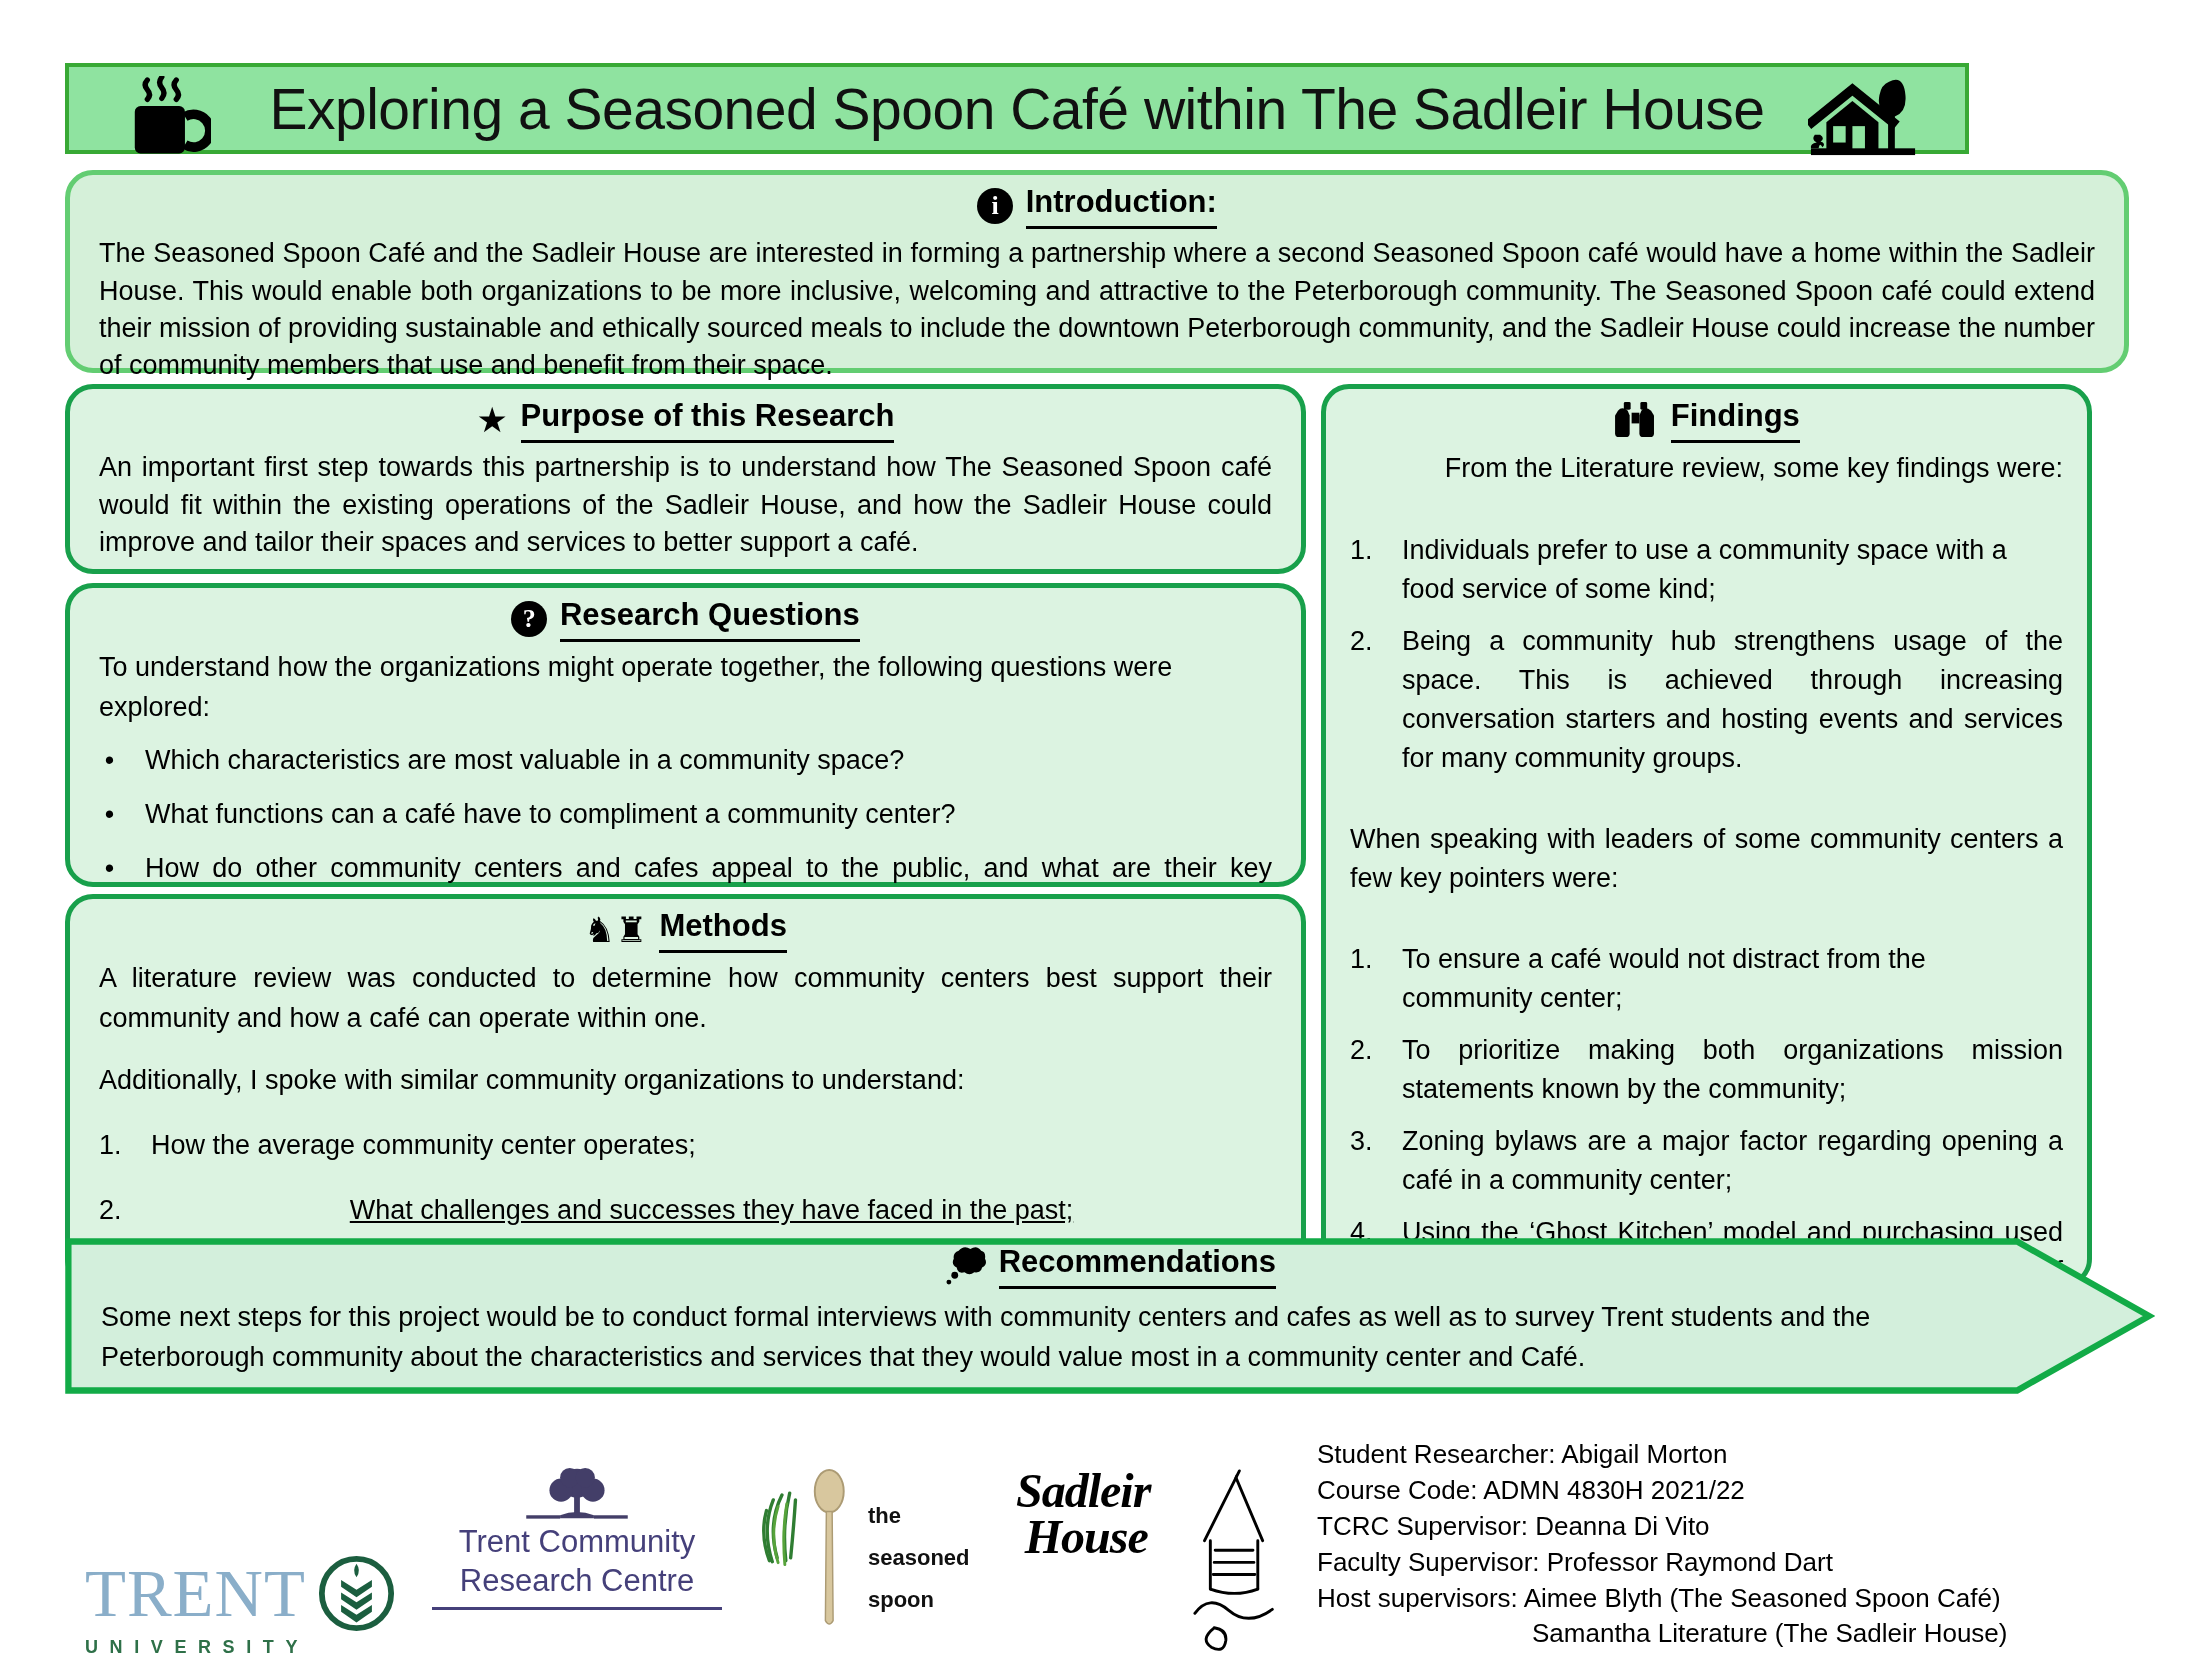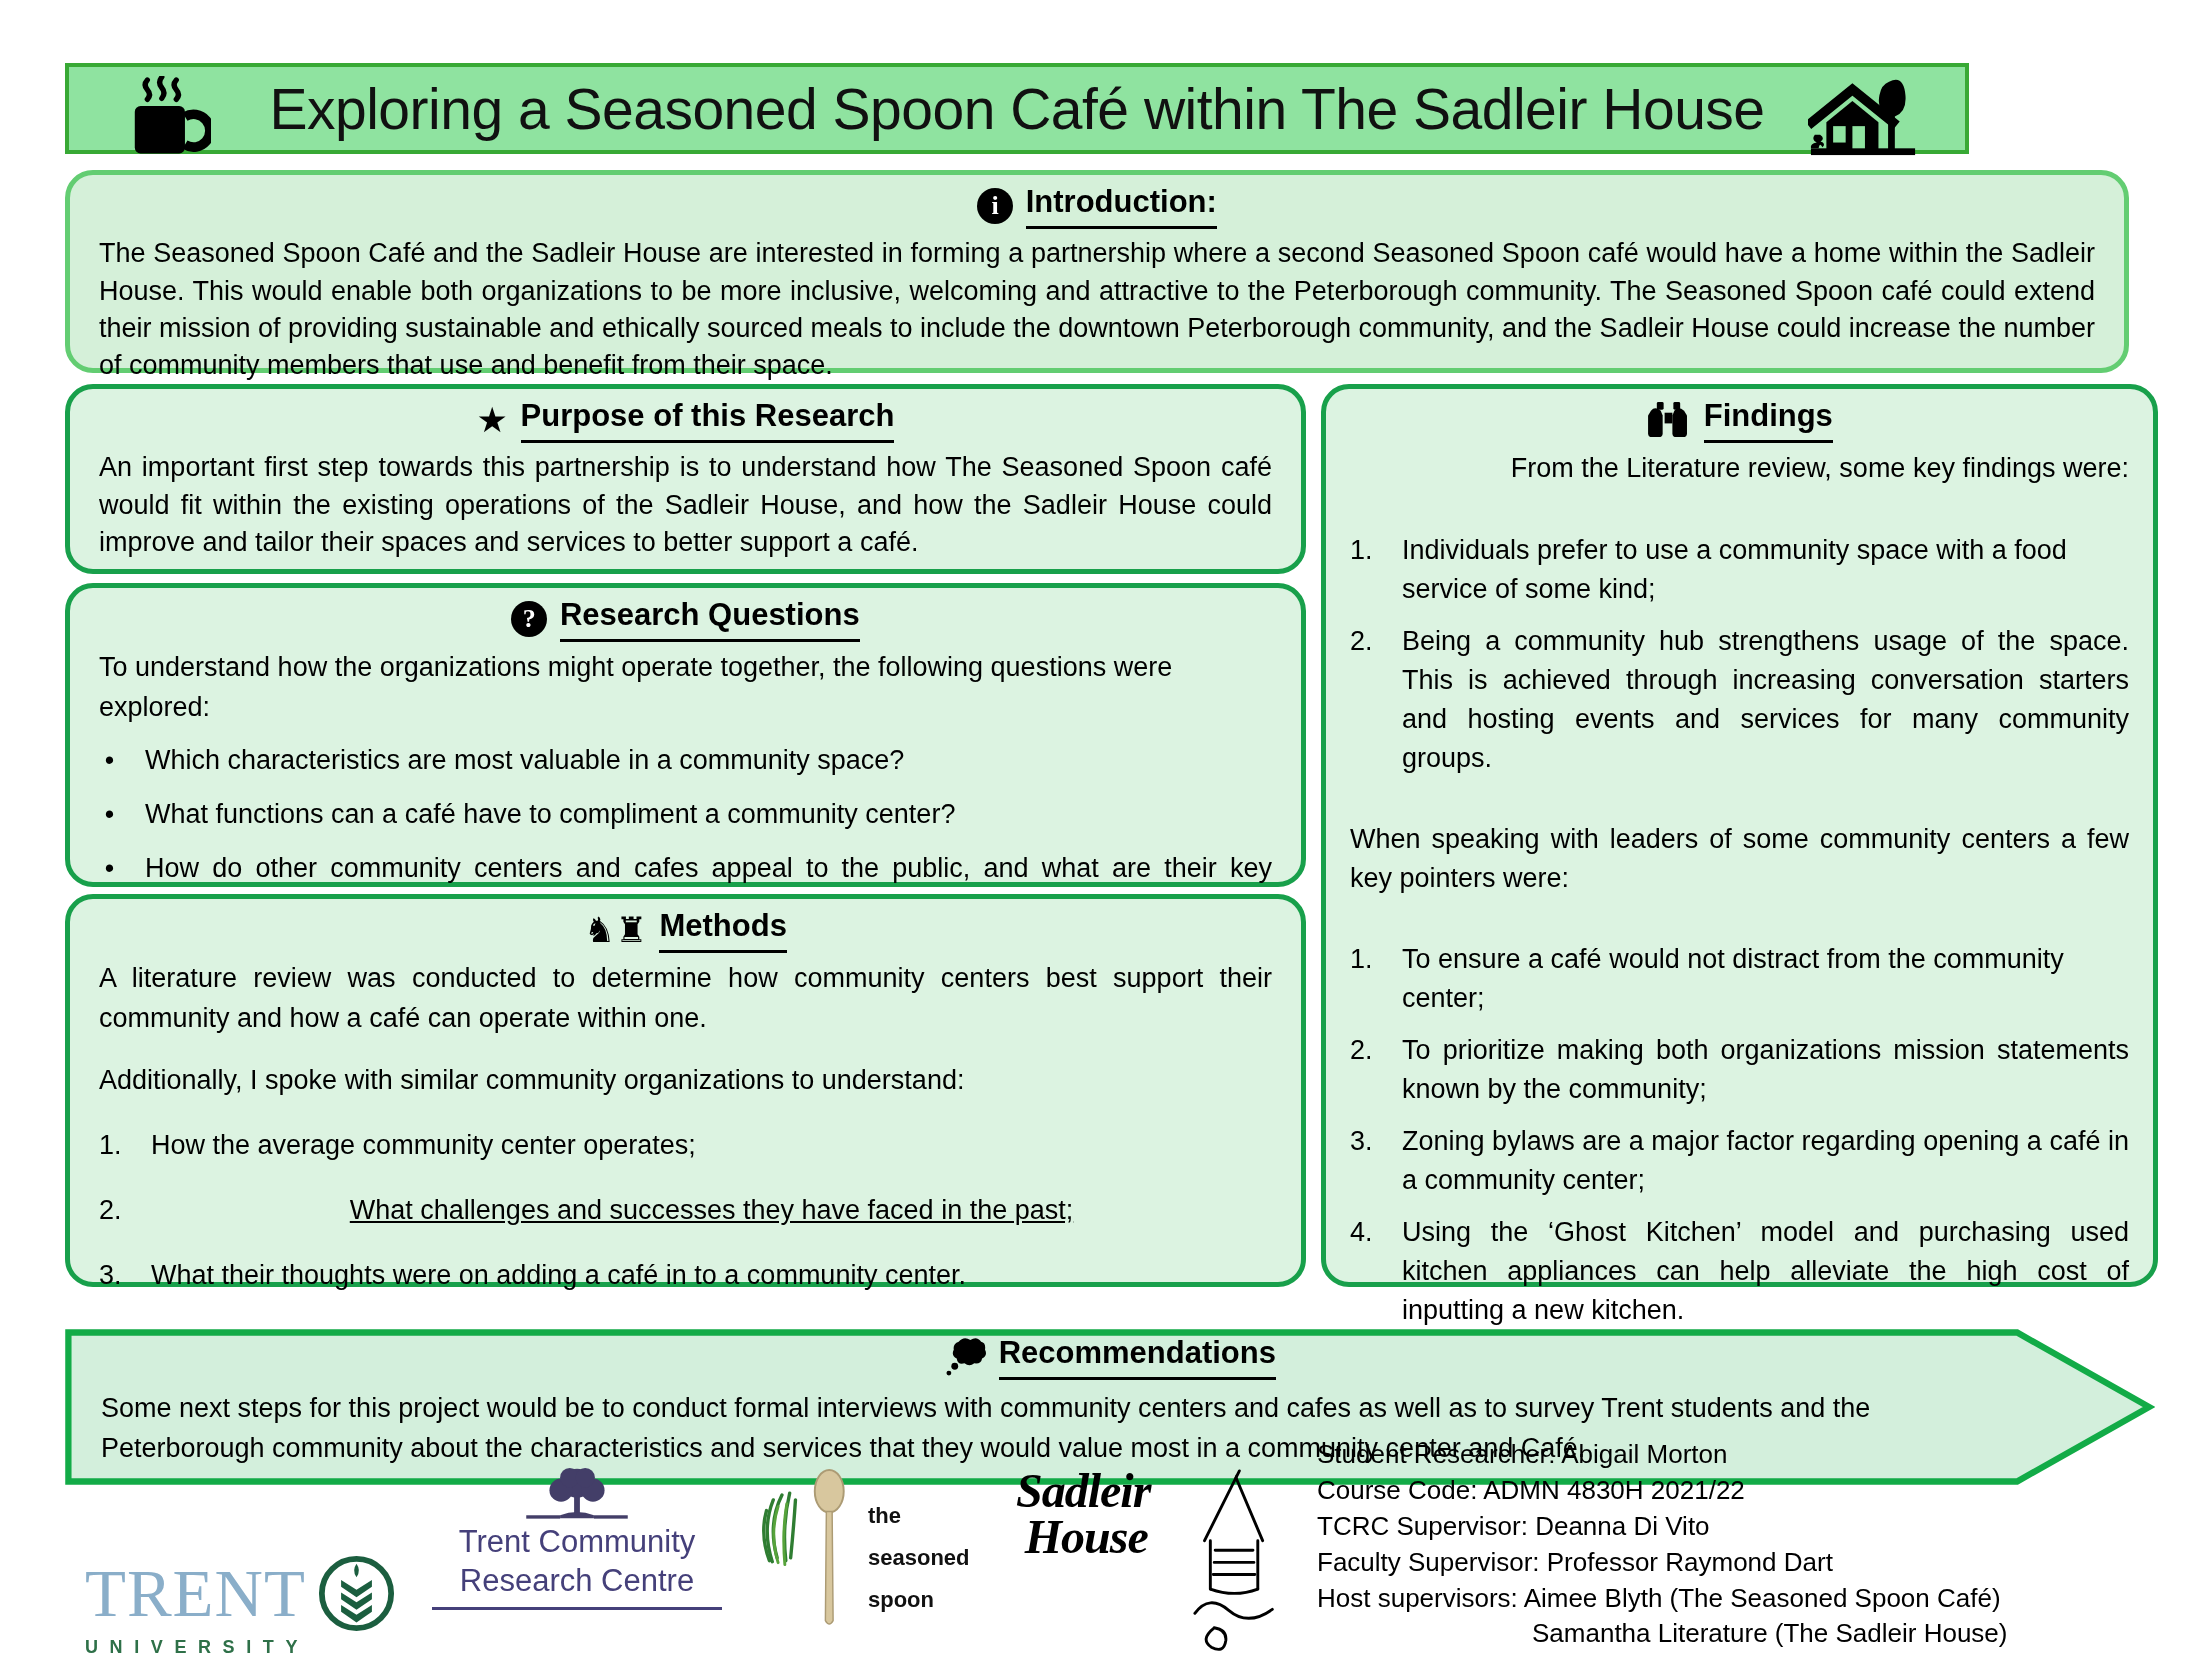--- a/index.html
+++ b/index.html
@@ -31,21 +31,21 @@
 
   .nrow{display:flex;margin-top:12.6px;}
   .nnum{flex:0 0 52px;font-size:27px;line-height:1.45;}
   .ntext{flex:1;font-size:27px;line-height:1.45;text-align:justify;}
   .brow{display:flex;margin-top:14.5px;}
   .bmark{flex:0 0 46px;font-size:27px;line-height:1.45;padding-left:5.8px;box-sizing:border-box;}
   .btext{flex:1;font-size:27px;line-height:1.45;text-align:justify;}
   .gap{margin-top:42px;}
 
   
-  .rec{position:absolute;left:65px;top:1329px;width:2090px;height:156px;}
+  .rec{position:absolute;left:65px;top:1238px;width:2090px;height:156px;}
   .rec svg.shape{position:absolute;left:0;top:0;}
   .rec .content{position:absolute;left:0;top:0;width:100%;height:100%;box-sizing:border-box;}
   .rec .hd{margin-top:5.8px;}
   .rec .body-text{padding:2.9px 203px 0 36px;text-align:left;}
 
   
   .credits{position:absolute;left:1317px;top:1437px;width:866px;
            font-size:26px;line-height:1.38;color:#000;text-align:left;}
   .credits .cl{white-space:nowrap;}
   .credits .indent{padding-left:215px;}
@@ -148,21 +148,21 @@
     <div class="nrow" style="margin-top:26px;">
       <span class="nnum">2.</span>
       <span class="ntext" style="text-align:center;text-decoration:underline;">What challenges and successes they have faced in the past;</span>
     </div>
     <div class="nrow" style="margin-top:26px;">
       <span class="nnum">3.</span>
       <span class="ntext" style="text-align:left;">What their thoughts were on adding a café in to a community center.</span>
     </div>
   </div>
 
-  <div class="panel" style="left:1321px;top:384px;width:837px;height:903px;padding:4.8px 24px 9.7px 24px;">
+  <div class="panel" style="left:1321px;top:384px;width:771px;height:903px;padding:4.8px 24px 9.7px 24px;">
     <div class="hd">
       <span style="display:inline-flex;">
         <svg width="45" height="36" viewBox="0 0 92 74">
           <rect x="22" y="0" width="14" height="16" rx="3" fill="#000"></rect>
           <rect x="56" y="0" width="14" height="16" rx="3" fill="#000"></rect>
           <path d="M10,18 q8,-10 20,0 l4,10 l0,36 q0,8 -8,8 l-14,0 q-8,0 -8,-8 l0,-36 Z" fill="#000"></path>
           <path d="M58,18 q8,-10 20,0 l6,10 l0,36 q0,8 -8,8 l-14,0 q-8,0 -8,-8 l0,-36 Z" fill="#000"></path>
           <rect x="38" y="22" width="16" height="22" fill="#000"></rect>
         </svg>
       </span>

